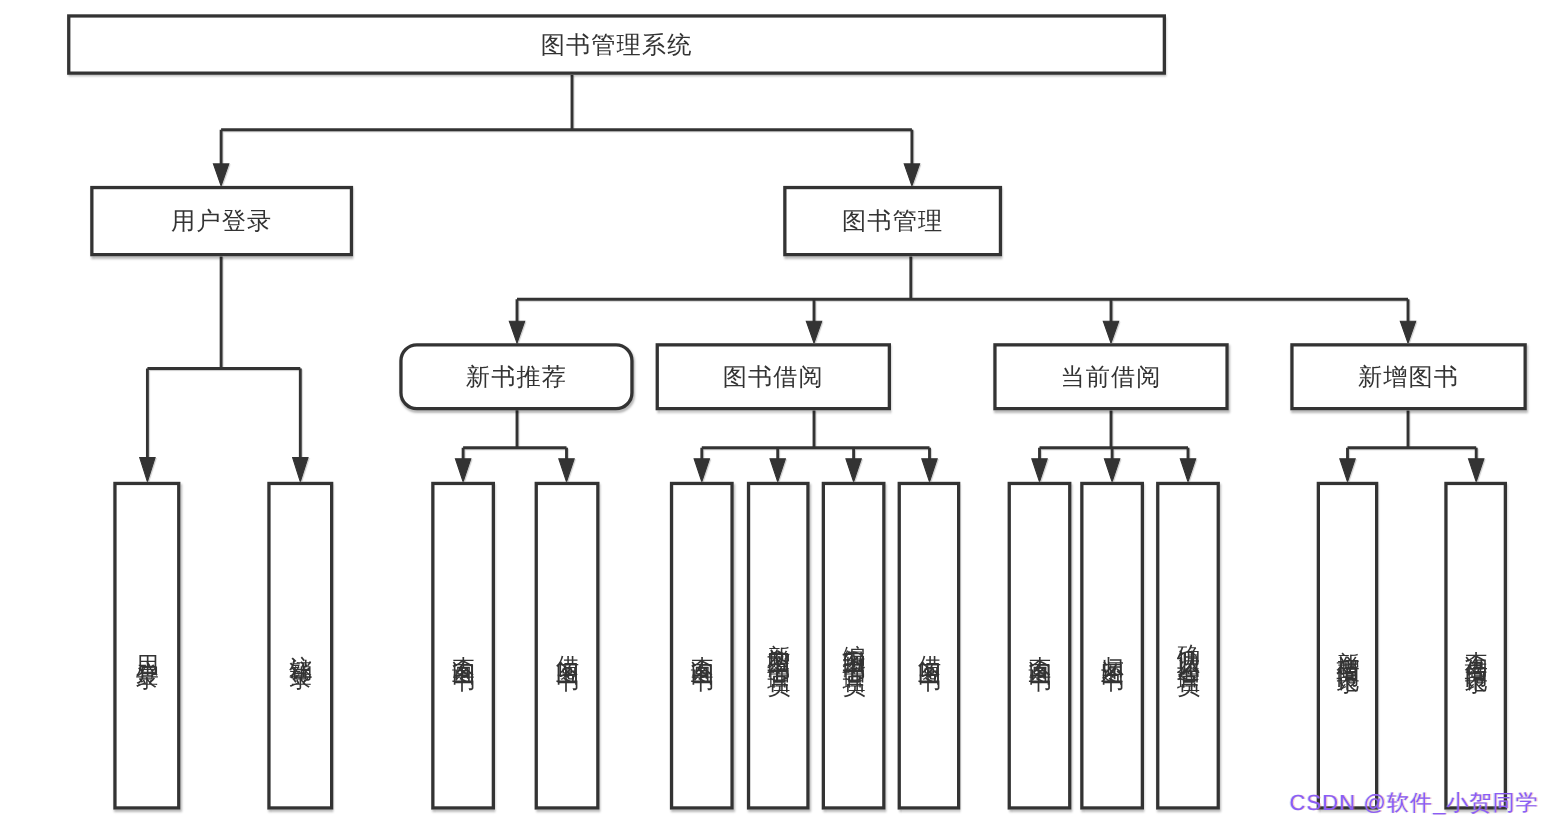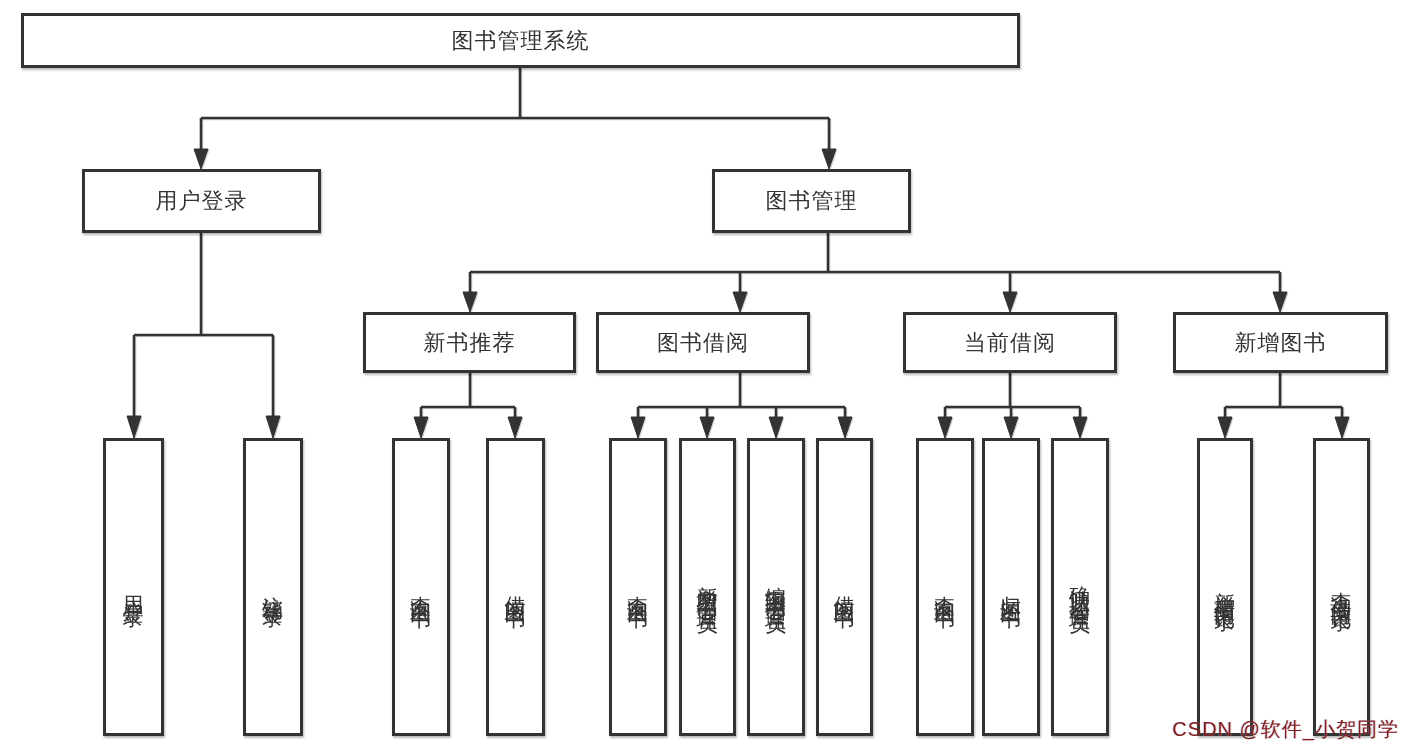--- a/index.html
+++ b/index.html
@@ -39,20 +39,21 @@
     display: flex;
     align-items: center;
     justify-content: center;
     box-shadow: 1px 2px 2px rgba(0,0,0,0.28);
   }
   .lvl1 {
     top: 13px;
     height: 55px;
     font-size: 22px;
     letter-spacing: 1px;
+    margin-left: 40px;
   }
   .lvl2 {
     top: 169px;
     height: 64px;
     font-size: 22px;
     letter-spacing: 1px;
   }
   .lvl3 {
     top: 312px;
     height: 61px;
@@ -69,21 +70,21 @@
     font-size: 21px;
     letter-spacing: 4px;
     line-height: 1;
     white-space: nowrap;
   }
   .watermark {
     position: absolute;
     right: 6px;
     bottom: 4px;
     font-size: 20px;
-    color: #7f1d1d;
+    color: #8b5cf6;
     letter-spacing: 1px;
     text-shadow: 1px 0 0 rgba(230,120,120,0.35), -1px 0 0 rgba(120,160,230,0.35);
     white-space: nowrap;
   }
 </style>
 </head>
 <body>
 
 <div class="canvas">
 
@@ -167,21 +168,21 @@
     <span>图书管理系统</span>
   </div>
 
   <div class="node lvl2" style="left:82px; width:239px;">
     <span>用户登录</span>
   </div>
   <div class="node lvl2" style="left:712px; width:199px;">
     <span>图书管理</span>
   </div>
 
-  <div class="node lvl3" style="left:363px; width:213px;">
+  <div class="node lvl3" style="left:363px; width:213px;border-radius:16px;">
     <span>新书推荐</span>
   </div>
   <div class="node lvl3" style="left:596px; width:214px;">
     <span>图书借阅</span>
   </div>
   <div class="node lvl3" style="left:903px; width:214px;">
     <span>当前借阅</span>
   </div>
   <div class="node lvl3" style="left:1173px; width:215px;">
     <span>新增图书</span>

